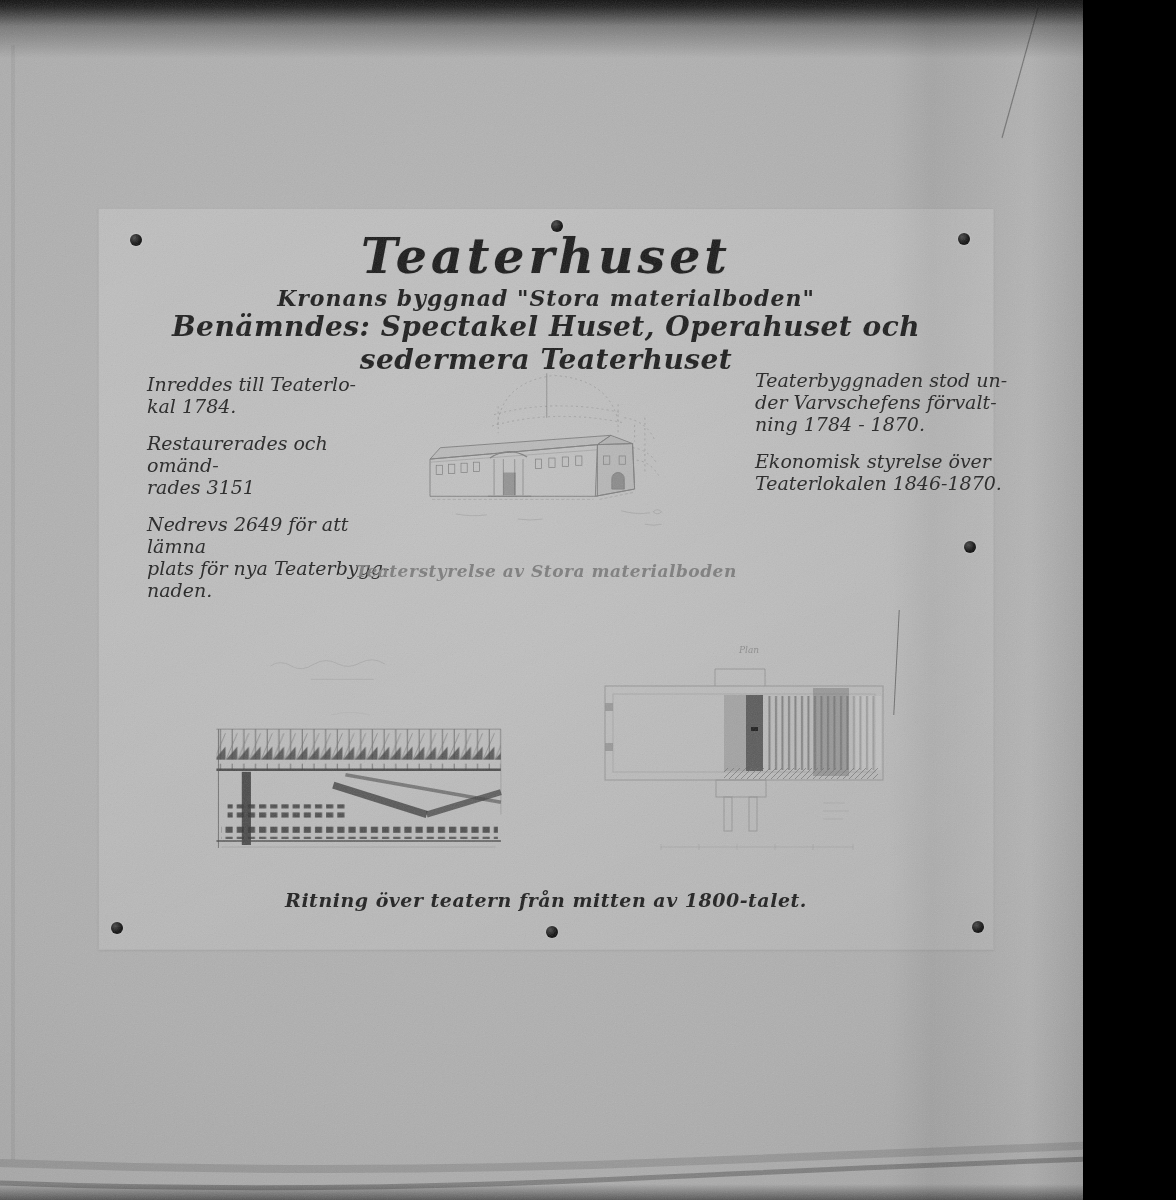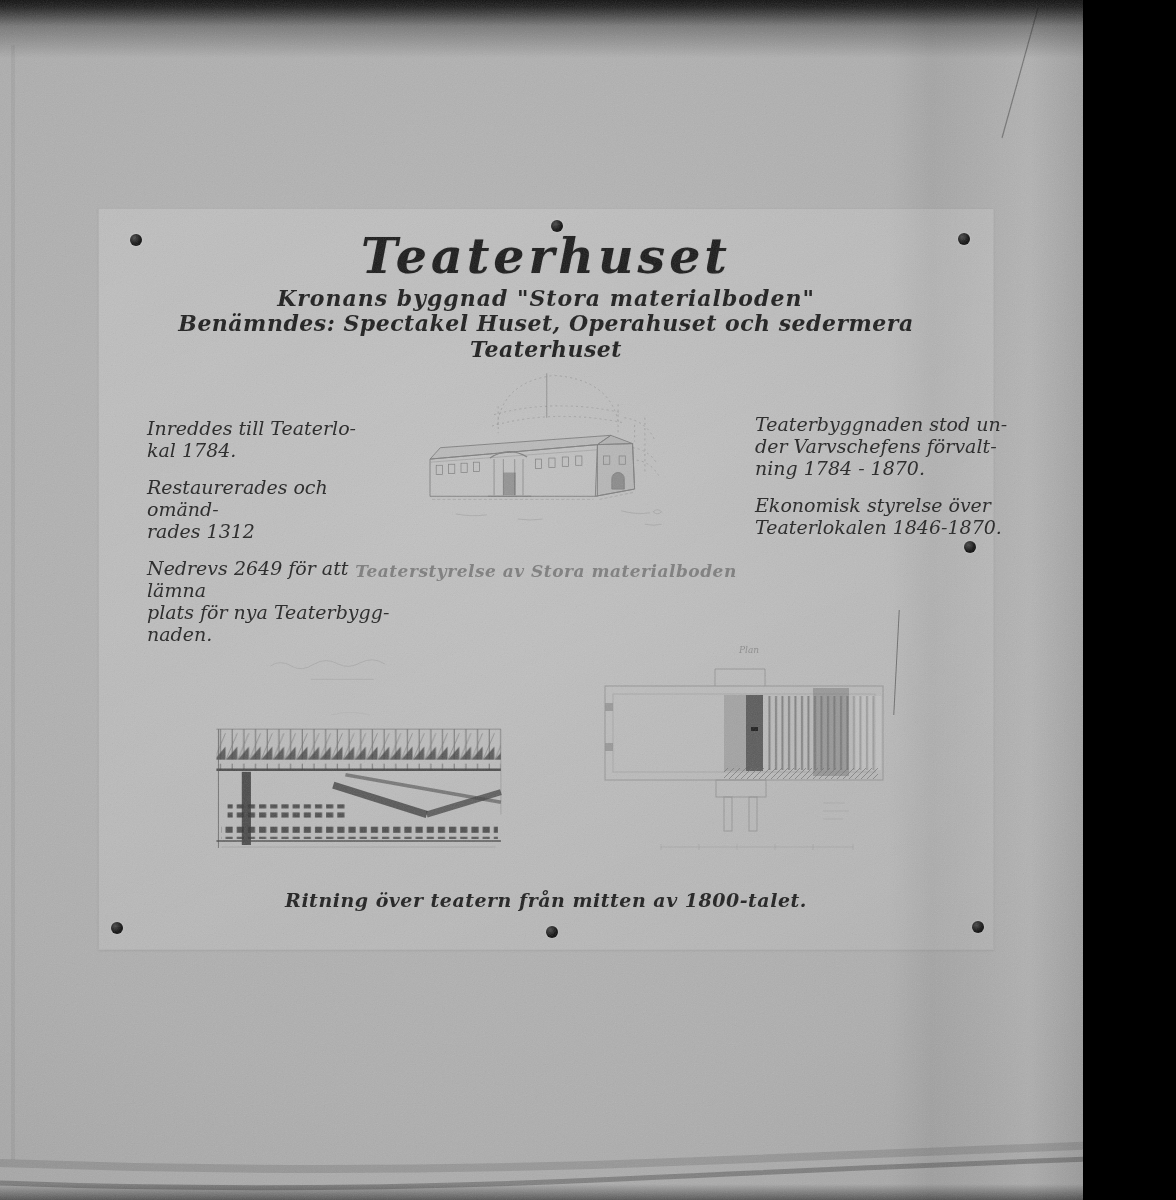--- a/index.html
+++ b/index.html
@@ -38,23 +38,23 @@
     position:absolute;left:0;top:18px;width:100%;text-align:center;
     font-size:49px;font-style:italic;font-weight:bold;letter-spacing:4px;
     color:#191919;text-shadow:0 0 1px rgba(0,0,0,0.3);
   }
   .subtitle1{
     position:absolute;left:0;top:76px;width:100%;text-align:center;
     font-size:22px;font-style:italic;font-weight:bold;letter-spacing:1px;color:#1c1c1c;
   }
   .subtitle2{
     position:absolute;left:0;top:101px;width:100%;text-align:center;
-    font-size:22px;font-style:italic;font-weight:bold;letter-spacing:0.5px;color:#1c1c1c;
-  }
-  .col{position:absolute;font-size:19px;font-style:italic;line-height:1.16;color:#232323;margin-top:44px;}
+    font-size:28px;font-style:italic;font-weight:bold;letter-spacing:0.5px;color:#1c1c1c;
+  }
+  .col{position:absolute;font-size:19px;font-style:italic;line-height:1.16;color:#232323;}
   .col-left{left:48px;top:164px;width:256px;}
   .col-right{left:656px;top:160px;width:256px;}
   .para{white-space:pre-line;margin:0 0 15px 0;}
   .center-sketch{position:absolute;left:300px;top:150px;width:310px;height:195px;}
   .center-caption{
     position:absolute;left:0;top:352px;width:100%;text-align:center;
     font-size:17px;font-style:italic;font-weight:bold;letter-spacing:0.5px;color:#7d7d7d;
   }
   .section-drawing{position:absolute;left:92px;top:430px;width:315px;height:225px;}
   .plan-drawing{position:absolute;left:492px;top:426px;width:312px;height:232px;}
@@ -81,21 +81,21 @@
   <div class="poster">
 
     <div class="title">Teaterhuset</div>
     <div class="subtitle1">Kronans byggnad "Stora materialboden"</div>
     <div class="subtitle2">Benämndes: Spectakel Huset, Operahuset och sedermera Teaterhuset</div>
 
     <div class="col col-left">
       <p class="para">Inreddes till Teaterlo-
 kal 1784.</p>
       <p class="para">Restaurerades och omänd-
-rades 1312</p>
+rades 3151</p>
       <p class="para">Nedrevs 2649 för att lämna
 plats för nya Teaterbygg-
 naden.</p>
     </div>
 
     <div class="col col-right">
       <p class="para">Teaterbyggnaden stod un-
 der Varvschefens förvalt-
 ning 1784 - 1870.</p>
       <p class="para">Ekonomisk styrelse över

